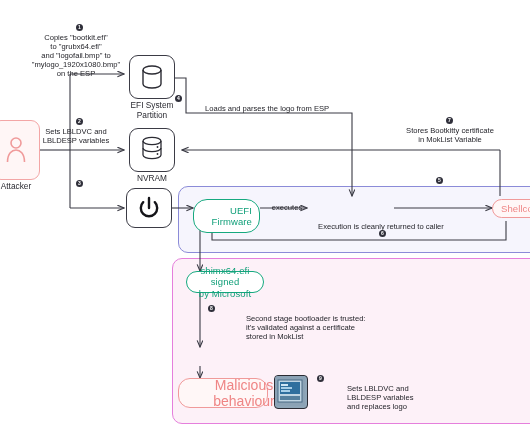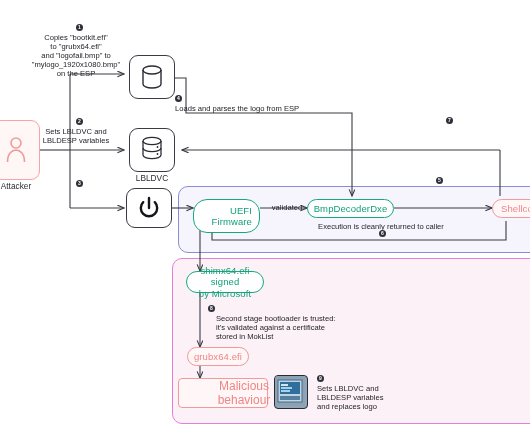--- a/index.html
+++ b/index.html
@@ -85,21 +85,21 @@
     white-space: pre-line;
   }
   .note {
     position: absolute;
     font-size: 7.6px;
     line-height: 9px;
     color: #24242a;
     white-space: pre-line;
   }
   .note-center { text-align: center; }
-  .note-left { text-align: left; }
+  .note-left { text-align: left; margin-left: 30px; }
   .badge {
     position: absolute;
     width: 7px;
     height: 7px;
     border-radius: 50%;
     background: #2f2f3a;
     color: #ffffff;
     font-size: 5px;
     line-height: 7px;
     text-align: center;
@@ -175,57 +175,57 @@
   <div class="node-label" style="left:-12px; top:182px; width:56px; color:#2a2a31;">Attacker</div>
 
   <div class="node node-box" style="left:129px; top:55px; width:46px; height:44px;">
     <span>
       <svg class="icon-svg" width="26" height="28" viewBox="0 0 26 28">
         <ellipse cx="13" cy="7" rx="9" ry="4" fill="none" stroke="#2b2b33" stroke-width="1.4"></ellipse>
         <path d="M4,7 L4,21 C4,23.2 8,25 13,25 C18,25 22,23.2 22,21 L22,7" fill="none" stroke="#2b2b33" stroke-width="1.4"></path>
       </svg>
     </span>
   </div>
+  <div class="node-label" style="left:120px; top:101px; width:64px;">EFI System
+Partition</div>
 
   <div class="node node-box" style="left:129px; top:128px; width:46px; height:44px;">
     <span>
       <svg class="icon-svg" width="26" height="30" viewBox="0 0 26 30">
         <ellipse cx="13" cy="6" rx="9" ry="3.6" fill="none" stroke="#2b2b33" stroke-width="1.3"></ellipse>
         <path d="M4,6 L4,13 C4,15 8,16.6 13,16.6 C18,16.6 22,15 22,13 L22,6" fill="none" stroke="#2b2b33" stroke-width="1.3"></path>
         <path d="M4,13 L4,20 C4,22 8,23.6 13,23.6 C18,23.6 22,22 22,20 L22,13" fill="none" stroke="#2b2b33" stroke-width="1.3"></path>
         <circle cx="18.5" cy="12" r="0.9" fill="#2b2b33"></circle>
         <circle cx="18.5" cy="19" r="0.9" fill="#2b2b33"></circle>
       </svg>
     </span>
   </div>
-  <div class="node-label" style="left:120px; top:174px; width:64px;">LBLDVC</div>
+  <div class="node-label" style="left:120px; top:174px; width:64px;">NVRAM</div>
 
   <div class="node node-box" style="left:126px; top:188px; width:46px; height:40px;">
     <span>
       <svg class="icon-svg" width="26" height="26" viewBox="0 0 26 26">
         <path d="M7.2,7.2 A8.2,8.2 0 1 0 18.8,7.2" fill="none" stroke="#141419" stroke-width="2.4" stroke-linecap="round"></path>
         <line x1="13" y1="3" x2="13" y2="13" stroke="#141419" stroke-width="2.4" stroke-linecap="round"></line>
       </svg>
     </span>
   </div>
 
   <div class="node node-pill node-teal" style="left:193px; top:199px; width:67px; height:34px;text-align:right;">UEFI Firmware</div>
 
-  <div class="note note-center" style="left:262px; top:203px; width:50px;">validated</div>
-
-  <div class="node node-pill node-teal" style="left:307px; top:199px; width:87px; height:19px;">BmpDecoderDxe</div>
+  <div class="note note-center" style="left:262px; top:203px; width:50px;">executes</div>
+
 
   <div class="node node-pill node-pink" style="left:492px; top:199px; width:60px; height:19px; justify-content:flex-start; padding-left:8px;">Shellcode</div>
 
   <div class="node node-pill node-teal" style="left:186px; top:271px; width:78px; height:22px; white-space:pre-line;">shimx64.efi signed
 by Microsoft</div>
 
-  <div class="node node-pill node-pink" style="left:187px; top:347px; width:62px; height:19px;">grubx64.efi</div>
-
-  <div class="node node-pink" style="left:178px; top:378px; width:90px; height:30px; font-size:12px; border-radius:4px;padding-left:42px;">Malicious behaviour</div>
+
+  <div class="node node-pink" style="left:178px; top:378px; width:90px; height:30px; font-size:14px; border-radius:12px;padding-left:42px;">Malicious behaviour</div>
 
   <div class="thumb" style="left:274px; top:375px; width:34px; height:34px;">
     <svg class="icon-svg" width="30" height="30" viewBox="0 0 30 30">
       <rect x="0" y="0" width="30" height="30" fill="#8ba2b5"></rect>
       <rect x="3" y="4" width="24" height="22" fill="#bfd4e2" stroke="#4a6b85" stroke-width="1"></rect>
       <rect x="5" y="6" width="20" height="12" fill="#2f6f9e"></rect>
       <rect x="6" y="8" width="7" height="2" fill="#cfe6f5"></rect>
       <rect x="6" y="11" width="11" height="2" fill="#a8cfe8"></rect>
       <rect x="6" y="14" width="9" height="2" fill="#a8cfe8"></rect>
       <rect x="5" y="20" width="20" height="4" fill="#56809e"></rect>
@@ -242,20 +242,22 @@
   <div class="badge" style="left:76px; top:118px;">2</div>
   <div class="note note-center" style="left:26px; top:127px; width:100px;">Sets LBLDVC and
 LBLDESP variables</div>
 
   <div class="badge" style="left:76px; top:180px;">3</div>
 
   <div class="badge" style="left:175px; top:95px;">4</div>
   <div class="note note-left" style="left:175px; top:104px; width:160px;">Loads and parses the logo from ESP</div>
 
   <div class="badge" style="left:446px; top:117px;">7</div>
+  <div class="note note-center" style="left:382px; top:126px; width:136px;">Stores Bootkitty certificate
+in MokList Variable</div>
 
   <div class="badge" style="left:436px; top:177px;">5</div>
 
   <div class="badge" style="left:379px; top:230px;">6</div>
   <div class="note note-center" style="left:296px; top:222px; width:170px;">Execution is cleanly returned to caller</div>
 
   <div class="badge" style="left:208px; top:305px;">8</div>
   <div class="note note-left" style="left:216px; top:314px; width:140px;">Second stage bootloader is trusted:
 it's validated against a certificate
 stored in MokList</div>

